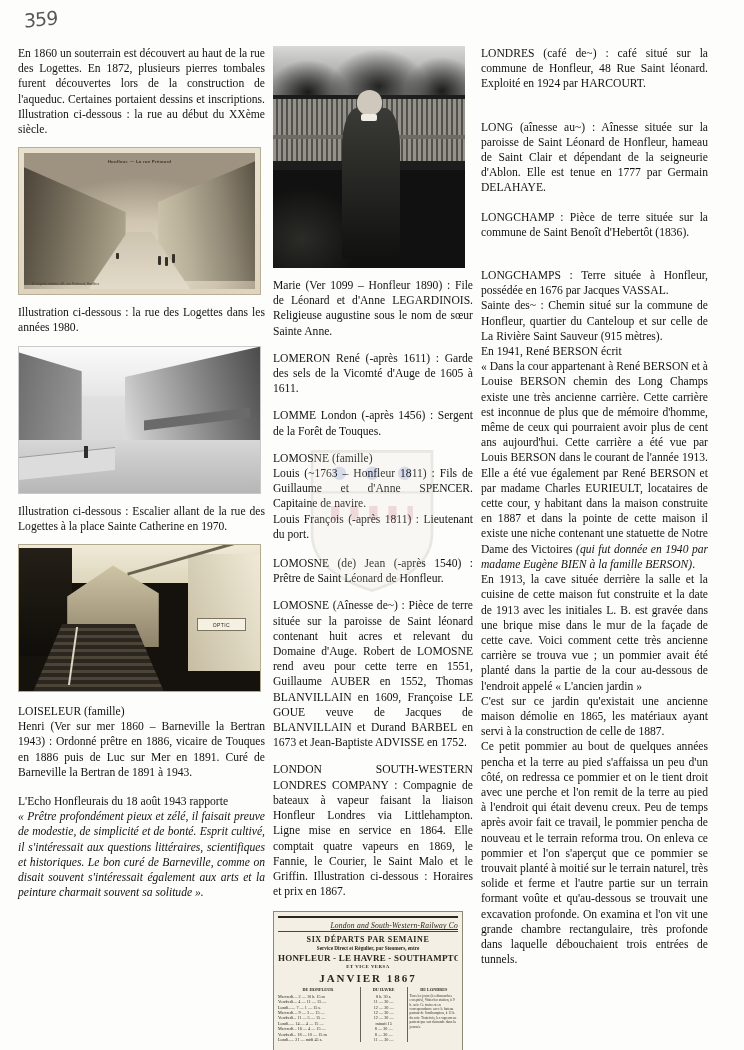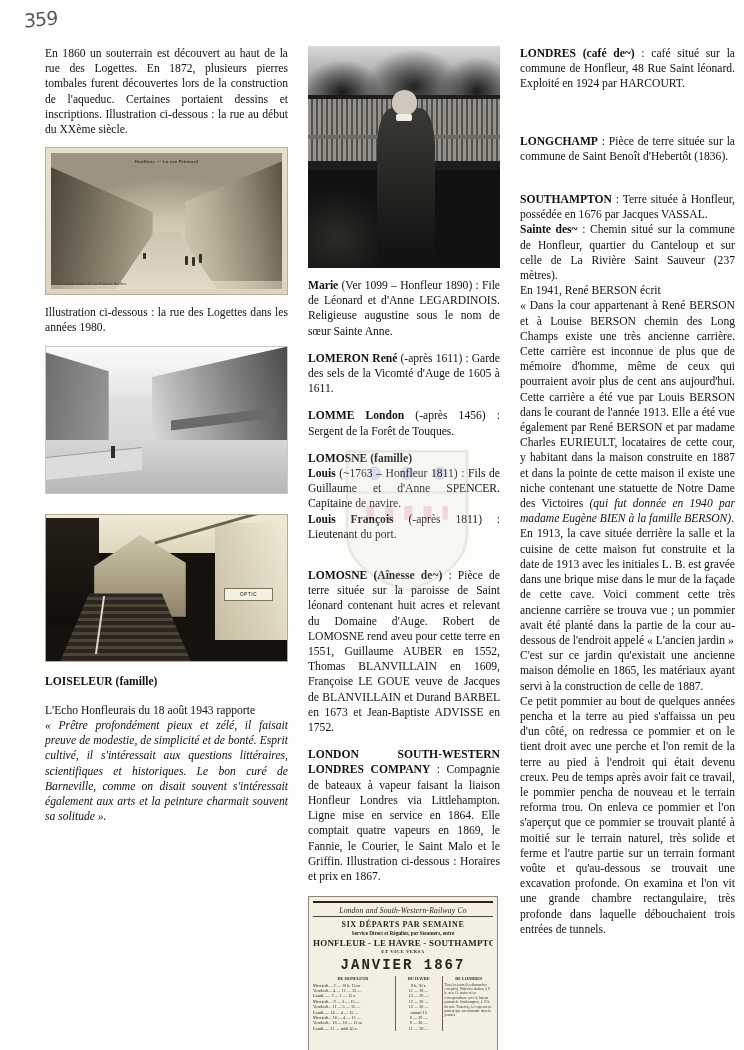--- a/index.html
+++ b/index.html
@@ -30,43 +30,43 @@
     color: #3a3a3a;
     letter-spacing: -1px;
     transform: rotate(-6deg) skewX(-4deg);
     font-weight: 400;
     opacity: .85;
   }
 
   
   .cols {
     position: absolute;
-    left: 45px; top: 46px;
+    left: 18px; top: 46px;
     width: 690px; height: 960px;
     display: flex;
-    gap: 20px;
+    gap: 8px;
   }
   .col { width: 247px; position: relative; }
   .col.mid { width: 200px; }
   .col.right { width: 227px; }
 
   p.tj {
     margin: 0 0 0 0;
     text-align: justify;
     text-justify: inter-word;
     font-size: 11.6px;
     line-height: 15.2px;
     hyphens: none;
   }
   p.tight { margin-bottom: 0; }
   .gap10 { height: 10px; }
   .gap12 { height: 12px; }
   .gap14 { height: 14px; }
 
-  b, .b { font-weight: bold; }
+  b, .b { font-weight: normal; }
   .it { font-style: italic; }
 
   
   .illus { position: relative; overflow: hidden; }
 
   
   .postcard {
     width: 243px; height: 148px;
     background: linear-gradient(#e8e0cf, #ded4be);
     border: 1px solid #b9ae96;
@@ -187,27 +187,27 @@
     background: #f3efe4;
     border: 1px solid #8e8valid;
     border: 1px solid #8e8776;
     position: relative; overflow: hidden;
     font-family: "Liberation Serif", serif;
     color: #2a261e;
     padding: 3px 4px;
   }
   .tt-rule { height:2px; background:#2a261e; margin: 1px 0 3px; }
   .tt-rule.thin { height:1px; background:#4a443a; }
-  .tt-title { text-align:center; font-style: italic; font-size: 7.6px; letter-spacing:.2px; }
+  .tt-title { text-align:right; font-style: italic; font-size: 7.6px; letter-spacing:.2px;text-decoration:underline; }
   .tt-sub1 { text-align:center; font-size: 8px; font-weight:bold; letter-spacing: .6px; margin-top:3px; }
   .tt-sub2 { text-align:center; font-size: 5.2px; font-weight:bold; margin-top:1px; }
   .tt-route { text-align:center; font-size: 9px; font-weight:bold; letter-spacing:.2px; margin-top:2px;
               white-space:nowrap; overflow:hidden; }
   .tt-vice { text-align:center; font-size: 4.8px; font-weight:bold; letter-spacing:.5px; margin-top:1px; }
-  .tt-month { text-align:center; font-size: 14px; font-weight:bold; letter-spacing: 2px; margin-top:3px;font-family:Liberation Mono, monospace; }
+  .tt-month { text-align:center; font-size: 11px; font-weight:bold; letter-spacing: 2px; margin-top:3px; }
   .tt-grid { display:flex; margin-top: 3px; font-size: 4.2px; line-height: 5.4px; }
   .tt-c1 { width: 46%; border-right:1px solid #6a6255; padding-right:2px; }
   .tt-c2 { width: 26%; border-right:1px solid #6a6255; padding: 0 2px; text-align:center; }
   .tt-c3 { width: 28%; padding-left:2px; }
   .tt-h { text-align:center; font-variant: small-caps; font-weight:bold; font-size:4.2px; margin-bottom:1px; }
   .tt-row { white-space: nowrap; }
   .tt-blurb { font-size: 3.6px; line-height: 4.4px; color:#3a352c; }
 
   
   .watermark {
@@ -258,39 +258,41 @@
         <div class="lg-left"></div>
         <div class="lg-right"></div>
         <div class="lg-awn"></div>
         <div class="lg-road"></div>
         <div class="lg-wall"></div>
         <div class="lg-person"></div>
       </div>
 
       <div class="gap10"></div>
 
+      <p class="tj">Illustration ci-dessous : Escalier allant de la rue des Logettes à la place Sainte Catherine en 1970.</p>
 
       <div class="gap10"></div>
 
       <div class="escalier illus">
         <div class="es-sky"></div>
         <div class="es-darkhouse"></div>
         <div class="es-mid"></div>
         <div class="es-right"></div>
         <div class="es-beam"></div>
         <div class="es-sign">OPTIC</div>
         <div class="es-steps"></div>
         <div class="es-rail"></div>
       </div>
 
       <div class="gap12"></div>
 
       <p class="tj tight">
         <b>LOISELEUR (famille)</b>
       </p>
+      <p class="tj"><b>Henri</b><span> (Ver sur mer 1860 – Barneville la Bertran 1943) : Ordonné prêtre en 1886, vicaire de Touques en 1886 puis de Luc sur Mer en 1891. Curé de Barneville la Bertran de 1891 à 1943.</span></p>
 
       <div class="gap14"></div>
 
       <p class="tj tight">L'Echo Honfleurais du 18 août 1943 rapporte</p>
       <p class="tj it">« Prêtre profondément pieux et zélé, il faisait preuve de modestie, de simplicité et de bonté. Esprit cultivé, il s'intéressait aux questions littéraires, scientifiques et historiques. Le bon curé de Barneville, comme on disait souvent s'intéressait également aux arts et la peinture charmait souvent sa solitude ».</p>
     </div>
 
     <div class="col mid">
 
       <div class="priest illus">
@@ -334,20 +336,21 @@
             <circle cx="74" cy="20" r="5"></circle>
         </g>
       </svg>
 
       <p class="tj tight"><b>LOMOSNE (famille)</b></p>
       <p class="tj tight"><b>Louis</b><span> (~1763 – Honfleur 1811) : Fils de Guillaume et d'Anne SPENCER. Capitaine de navire.</span></p>
       <p class="tj"><b>Louis François</b><span> (-après 1811) : Lieutenant du port.</span></p>
 
       <div class="gap14"></div>
 
+      <p class="tj"><b>LOMOSNE (de) Jean</b><span> (-après 1540) : Prêtre de Saint Léonard de Honfleur.</span></p>
 
       <div class="gap12"></div>
 
       <p class="tj"><b>LOMOSNE (Aînesse de~)</b><span> : Pièce de terre située sur la paroisse de Saint léonard contenant huit acres et relevant du Domaine d'Auge. Robert de LOMOSNE rend aveu pour cette terre en 1551, Guillaume AUBER en 1552, Thomas BLANVILLAIN en 1609, Françoise LE GOUE veuve de Jacques de BLANVILLAIN et Durand BARBEL en 1673 et Jean-Baptiste ADVISSE en 1752.</span></p>
 
       <div class="gap12"></div>
 
       <p class="tj"><b>LONDON SOUTH-WESTERN LONDRES COMPANY</b><span> : Compagnie de bateaux à vapeur faisant la liaison Honfleur Londres via Littlehampton. Ligne mise en service en 1864. Elle comptait quatre vapeurs en 1869, le Fannie, le Courier, le Saint Malo et le Griffin. Illustration ci-dessous : Horaires et prix en 1867.</span></p>
 
       <div class="gap12"></div>
@@ -400,32 +403,33 @@
 
     <div class="col right">
 
       <p class="tj"><b>LONDRES (café de~)</b><span> : café situé sur la commune de Honfleur, 48 Rue Saint léonard. Exploité en 1924 par HARCOURT.</span></p>
 
       <div class="gap14"></div>
 
 
       <div class="gap14"></div>
 
+      <p class="tj"><b>LONG (aînesse au~)</b><span> : Aînesse située sur la paroisse de Saint Léonard de Honfleur, hameau de Saint Clair et dépendant de la seigneurie d'Ablon. Elle est tenue en 1777 par Germain DELAHAYE.</span></p>
 
       <div class="gap14"></div>
 
       <p class="tj"><b>LONGCHAMP</b><span> : Pièce de terre située sur la commune de Saint Benoît d'Hebertôt (1836).</span></p>
 
       <div class="gap14"></div>
 
 
       <div class="gap14"></div>
 
-      <p class="tj tight"><b>SOUTHAMPTON</b><span> : Terre située à Honfleur, possédée en 1676 par Jacques VASSAL.</span></p>
-      <p class="tj tight"><b>Sainte des~</b><span> : Chemin situé sur la commune de Honfleur, quartier du Canteloup et sur celle de La Rivière Saint Sauveur (237 mètres).</span></p>
+      <p class="tj tight"><b>LONGCHAMPS</b><span> : Terre située à Honfleur, possédée en 1676 par Jacques VASSAL.</span></p>
+      <p class="tj tight"><b>Sainte des~</b><span> : Chemin situé sur la commune de Honfleur, quartier du Canteloup et sur celle de La Rivière Saint Sauveur (915 mètres).</span></p>
       <p class="tj tight">En 1941, René BERSON écrit</p>
       <p class="tj tight"><span>« Dans la cour appartenant à René BERSON et à Louise BERSON chemin des Long Champs existe une très ancienne carrière. Cette carrière est inconnue de plus que de mémoire d'homme, même de ceux qui pourraient avoir plus de cent ans aujourd'hui. Cette carrière a été vue par Louis BERSON dans le courant de l'année 1913. Elle a été vue également par René BERSON et par madame Charles EURIEULT, locataires de cette cour, y habitant dans la maison construite en 1887 et dans la pointe de cette maison il existe une niche contenant une statuette de Notre Dame des Victoires </span><span class="it">(qui fut donnée en 1940 par madame Eugène BIEN à la famille BERSON)</span><span>.</span></p>
       <p class="tj tight">En 1913, la cave située derrière la salle et la cuisine de cette maison fut construite et la date de 1913 avec les initiales L. B. est gravée dans une brique mise dans le mur de la façade de cette cave. Voici comment cette très ancienne carrière se trouva vue ; un pommier avait été planté dans la partie de la cour au-dessous de l'endroit appelé « L'ancien jardin »</p>
       <p class="tj tight">C'est sur ce jardin qu'existait une ancienne maison démolie en 1865, les matériaux ayant servi à la construction de celle de 1887.</p>
       <p class="tj tight">Ce petit pommier au bout de quelques années pencha et la terre au pied s'affaissa un peu d'un côté, on redressa ce pommier et on le tient droit avec une perche et l'on remit de la terre au pied à l'endroit qui était devenu creux. Peu de temps après avoir fait ce travail, le pommier pencha de nouveau et le terrain reforma trou. On enleva ce pommier et l'on s'aperçut que ce pommier se trouvait planté à moitié sur le terrain naturel, très solide et ferme et l'autre partie sur un terrain formant voûte et qu'au-dessous se trouvait une excavation profonde. On examina et l'on vit une grande chambre rectangulaire, très profonde dans laquelle débouchaient trois entrées de tunnels.</p>
 
     </div>
 
   </div>
 </div>

